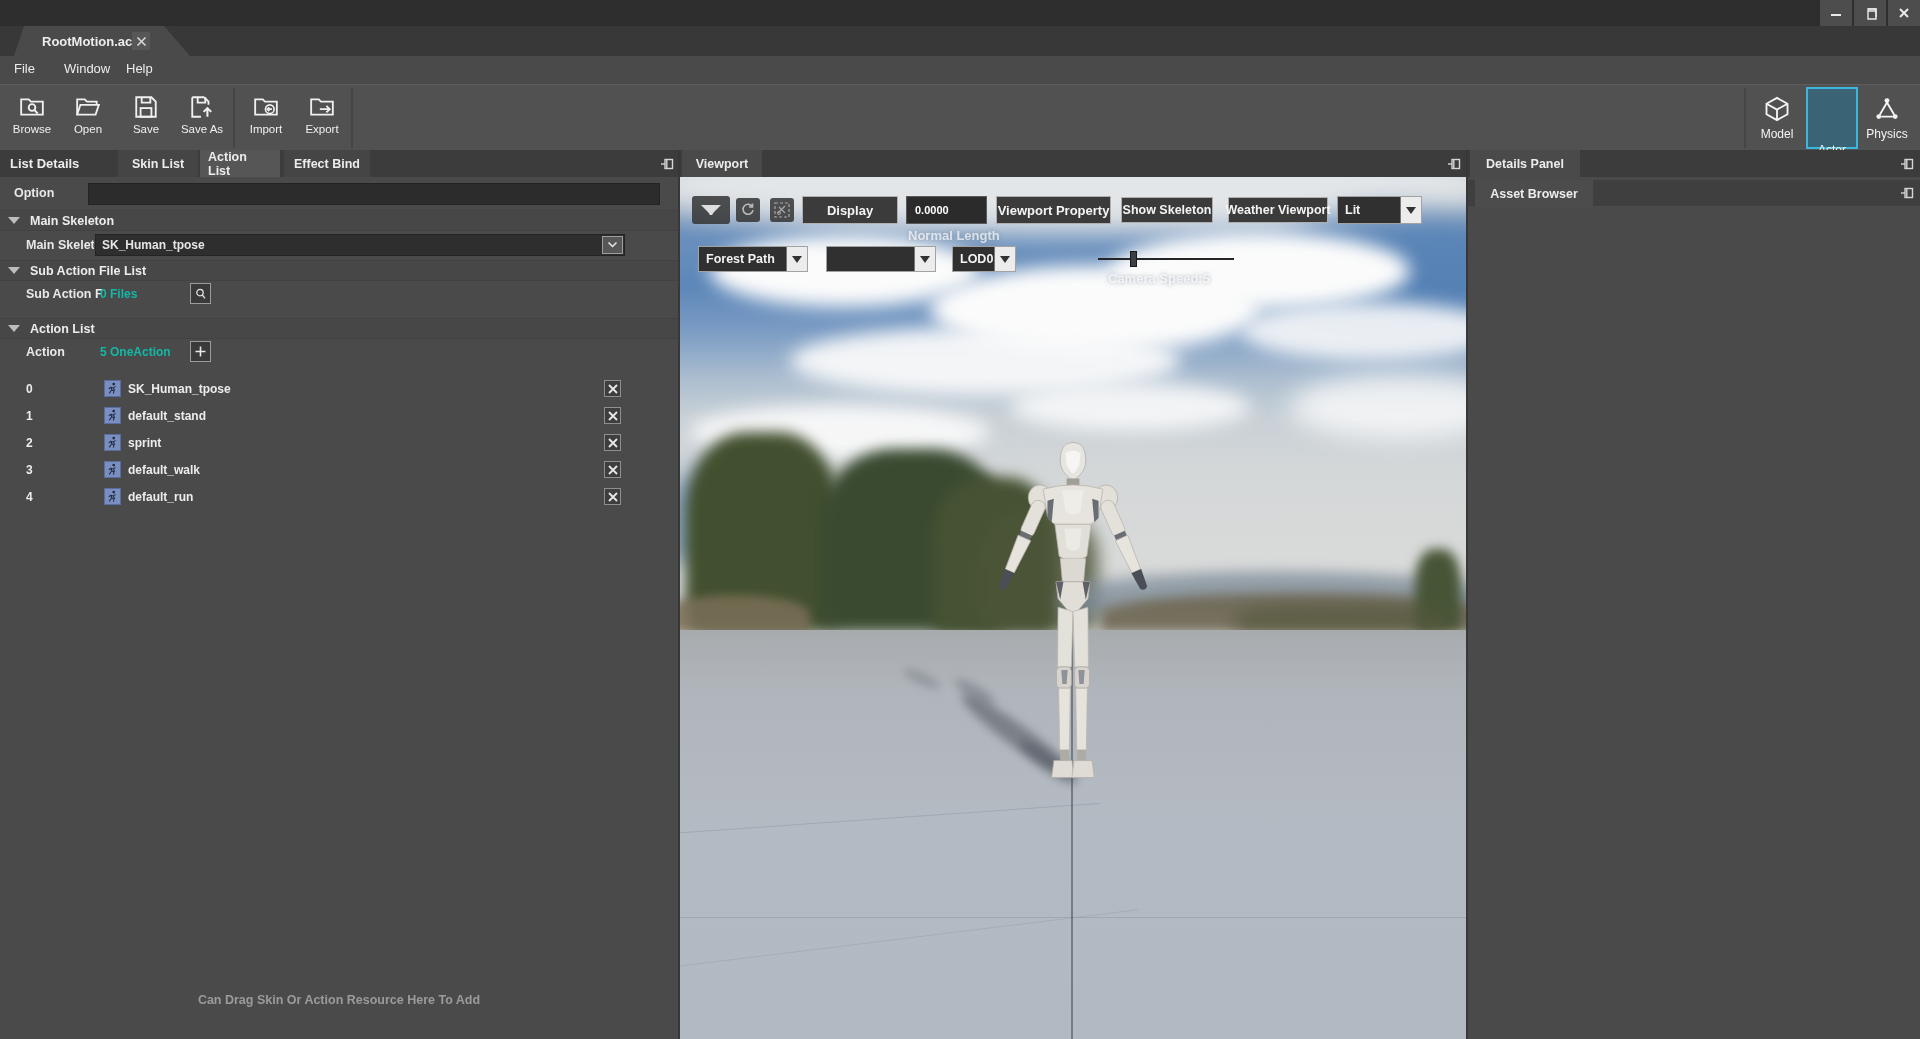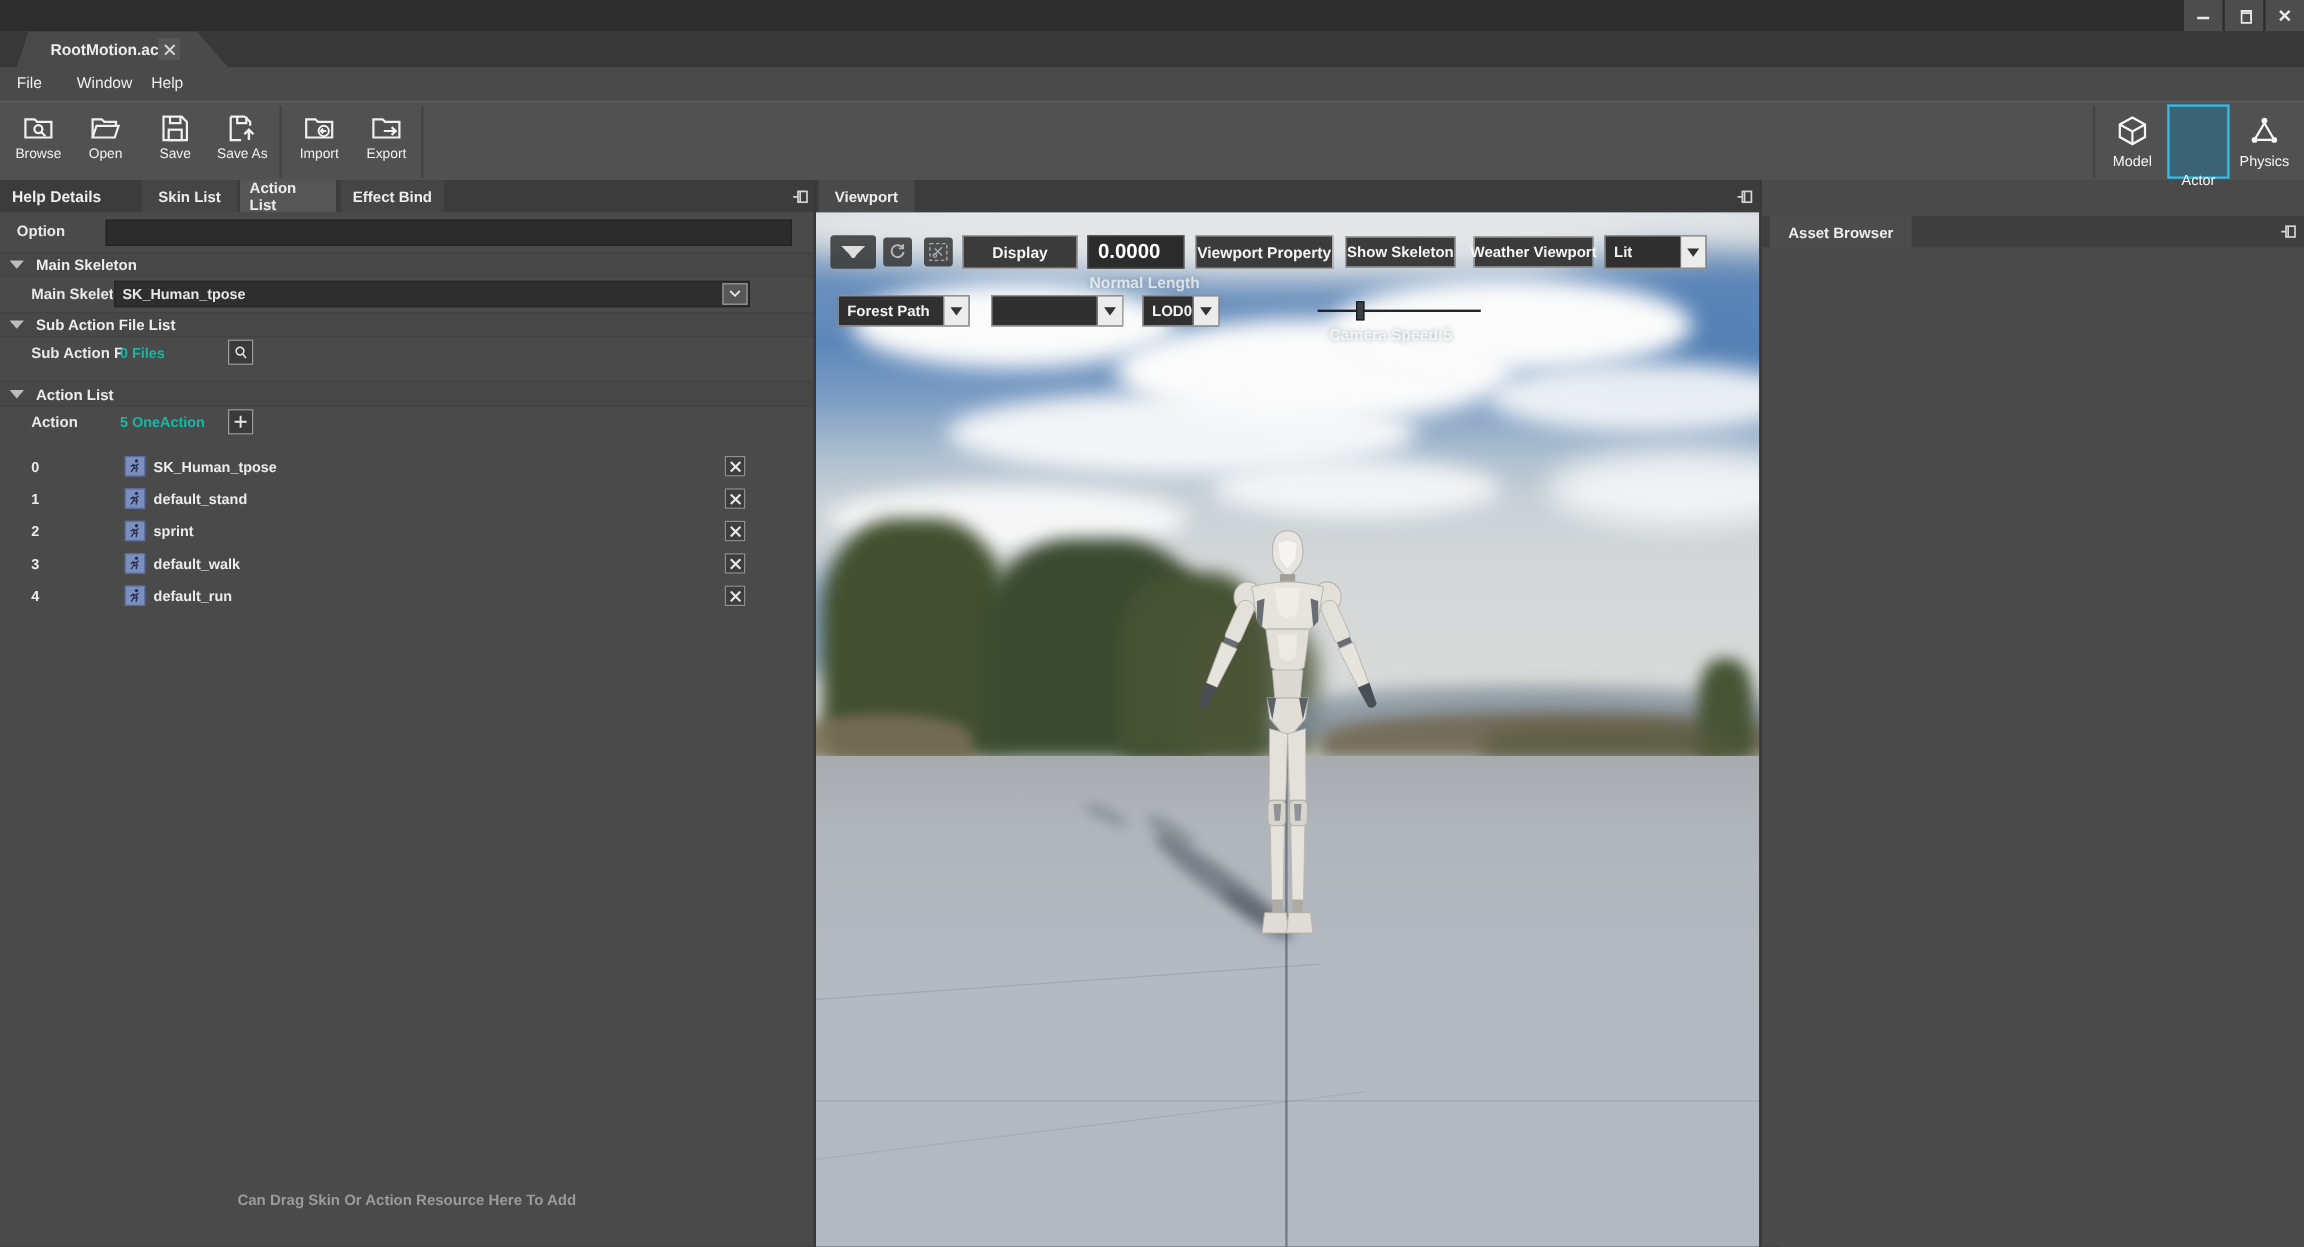--- a/index.html
+++ b/index.html
@@ -91,21 +91,21 @@
   .gline { position:absolute; background:rgba(120,130,142,.32); }
   #center-line { position:absolute; left:391px; top:453px; width:2px; bottom:0; background:rgba(66,72,80,.55); }
   .shadow { position:absolute; background:rgba(56,61,70,.45); border-radius:50%; filter:blur(5px); }
 
   
   .vp-btn { position:absolute; background:#3b3b3b; border:1px solid #b0b0b0; color:#f4f4f4;
     font-size:13px; font-weight:700; display:flex; align-items:center; justify-content:center; cursor:pointer; white-space:nowrap; }
   .vp-iconbtn { position:absolute; background:rgba(52,52,52,.85); border-radius:3px;
     display:flex; align-items:center; justify-content:center; cursor:pointer; }
   .vp-input { position:absolute; background:#2b2b2b; border:1px solid #5a5a5a; color:#fff;
-    font-size:17px; font-weight:700; font-family:"Liberation Sans", sans-serif; padding-left:8px; }
+    font-size:11px; font-weight:700; font-family:"Liberation Sans", sans-serif; padding-left:8px; }
   .vp-dd { position:absolute; background:#303030; border:1px solid #a2a2a2; display:flex; align-items:stretch; cursor:pointer;justify-content:space-between; }
   .vp-dd .val { flex:1; display:flex; align-items:center; padding-left:7px; font-size:12.5px; font-weight:700; color:#f2f2f2; }
   .vp-dd .arrow { width:21px; background:#ececec; border-left:1px solid #777; display:flex; align-items:center; justify-content:center; }
   .vp-dd .arrow i { width:0; height:0; border:5px solid transparent; border-top:7px solid #333; margin-top:6px; }
   .vp-ghost { position:absolute; color:rgba(255,255,255,.68); font-size:13px; font-weight:700;
     text-shadow:0 0 4px rgba(110,125,140,.6); white-space:nowrap; }
   #vp-slider { position:absolute; left:418px; top:73px; width:136px; height:18px; cursor:pointer; }
   #vp-slider .track { position:absolute; left:0; right:0; top:8px; height:2px; background:#232527; }
   #vp-slider .thumb { position:absolute; left:32px; top:1px; width:7px; height:16px; background:#3c3f43; border:1px solid #17191c; }
 
@@ -227,21 +227,21 @@
         <path d="M12,6.5 L5.8,17 M12,6.5 L18.2,17 M7,18.5 h10" fill="none" stroke="#f5f5f5" stroke-width="1.6"></path>
         <circle cx="12" cy="4.8" r="2.1" fill="#f5f5f5"></circle>
         <circle cx="5" cy="18.5" r="2.1" fill="#f5f5f5"></circle>
         <circle cx="19" cy="18.5" r="2.1" fill="#f5f5f5"></circle>
       </svg>
       <span class="lbl">Physics</span>
     </div>
   </div>
 
   <div class="dockstrip" style="left:0;width:678px">
-    <div class="panel-title">Help Details</div>
+    <div class="panel-title">List Details</div>
     <div class="dtab" style="left:118px;width:80px">Skin List</div>
     <div class="dtab active" style="left:200px;width:80px">Action List</div>
     <div class="dtab" style="left:284px;width:86px">Effect Bind</div>
     <div class="pin" style="right:4px">
       <svg width="14" height="14" viewBox="0 0 14 14">
           <path d="M1,7 H5" stroke="#d5d5d5" stroke-width="1.4"></path>
           <rect x="5" y="2.5" width="7.5" height="9" fill="none" stroke="#d5d5d5" stroke-width="1.4"></rect>
           <path d="M6.8,2.5 v9" stroke="#d5d5d5" stroke-width="1.4"></path>
         </svg>
     </div>
@@ -522,20 +522,30 @@
           <i></i>
         </span>
     </div>
     <div id="vp-slider">
       <div class="track"></div>
       <div class="thumb"></div>
     </div>
     <div class="vp-ghost" style="left:428px;top:94px">Camera Speed:5</div>
   </div>
 
+  <div class="dockstrip" style="left:1468px;width:452px">
+    <div class="dtab paneltab" style="left:2px;width:110px">Details Panel</div>
+    <div class="pin" style="right:6px">
+      <svg width="14" height="14" viewBox="0 0 14 14">
+          <path d="M1,7 H5" stroke="#d5d5d5" stroke-width="1.4"></path>
+          <rect x="5" y="2.5" width="7.5" height="9" fill="none" stroke="#d5d5d5" stroke-width="1.4"></rect>
+          <path d="M6.8,2.5 v9" stroke="#d5d5d5" stroke-width="1.4"></path>
+        </svg>
+    </div>
+  </div>
 
   <div id="right-panel">
     <div id="ab-strip">
       <div class="dtab paneltab" style="left:7px;width:118px;background:#4c4c4c">Asset Browser</div>
       <div class="pin" style="right:6px;top:5px">
         <svg width="14" height="14" viewBox="0 0 14 14">
             <path d="M1,7 H5" stroke="#d5d5d5" stroke-width="1.4"></path>
             <rect x="5" y="2.5" width="7.5" height="9" fill="none" stroke="#d5d5d5" stroke-width="1.4"></rect>
             <path d="M6.8,2.5 v9" stroke="#d5d5d5" stroke-width="1.4"></path>
           </svg>

